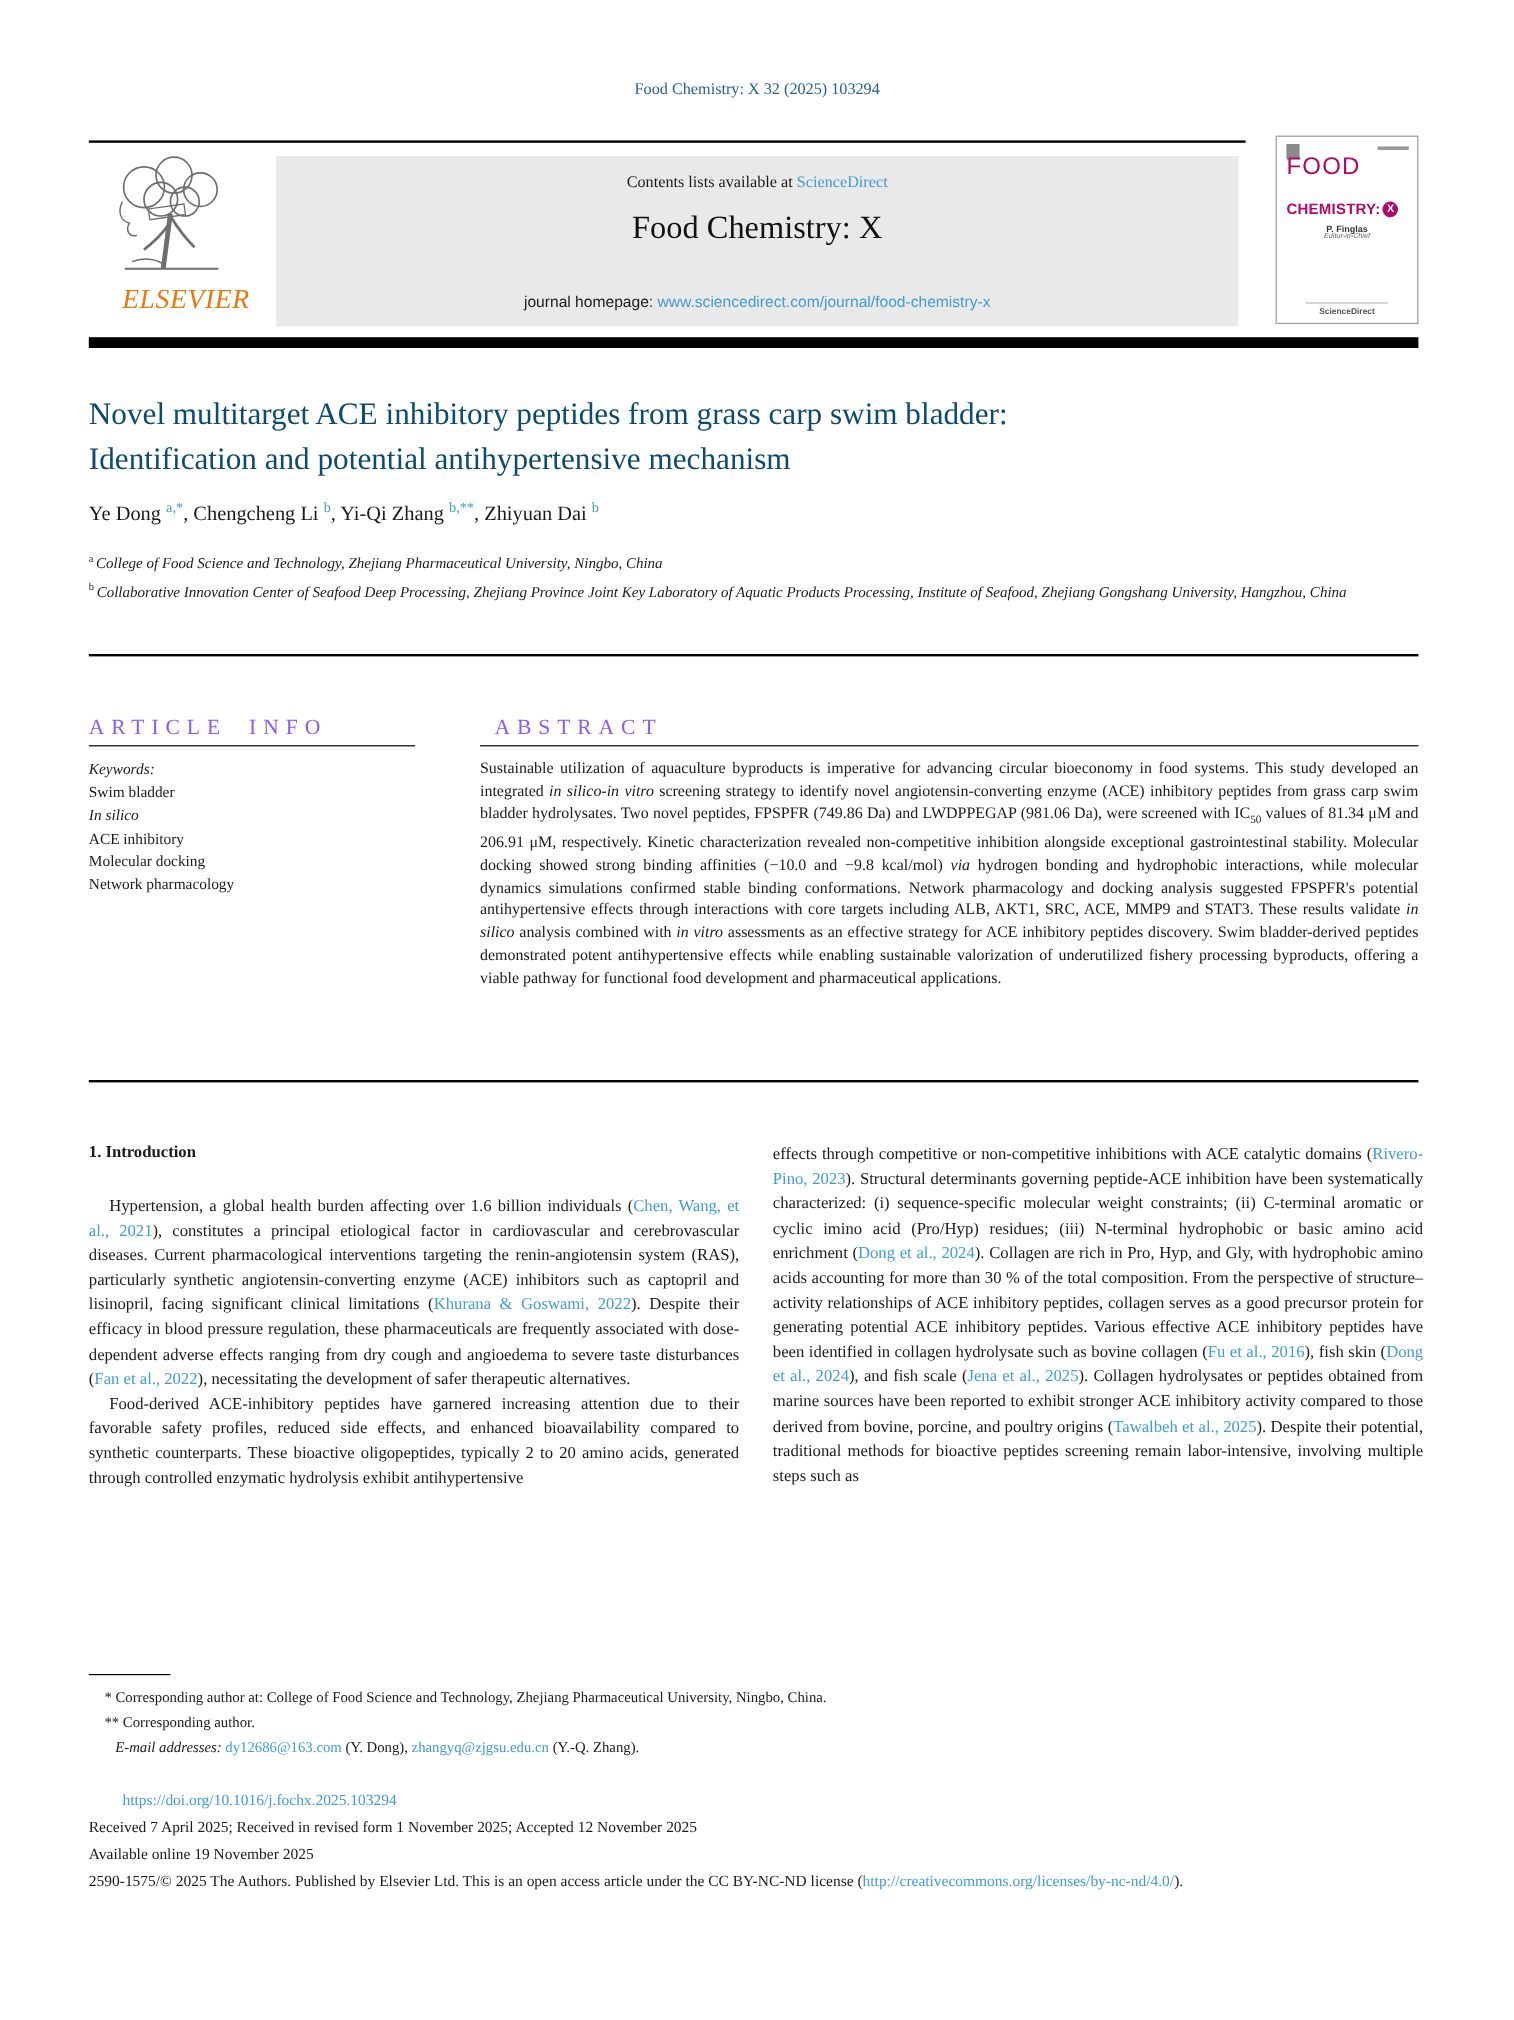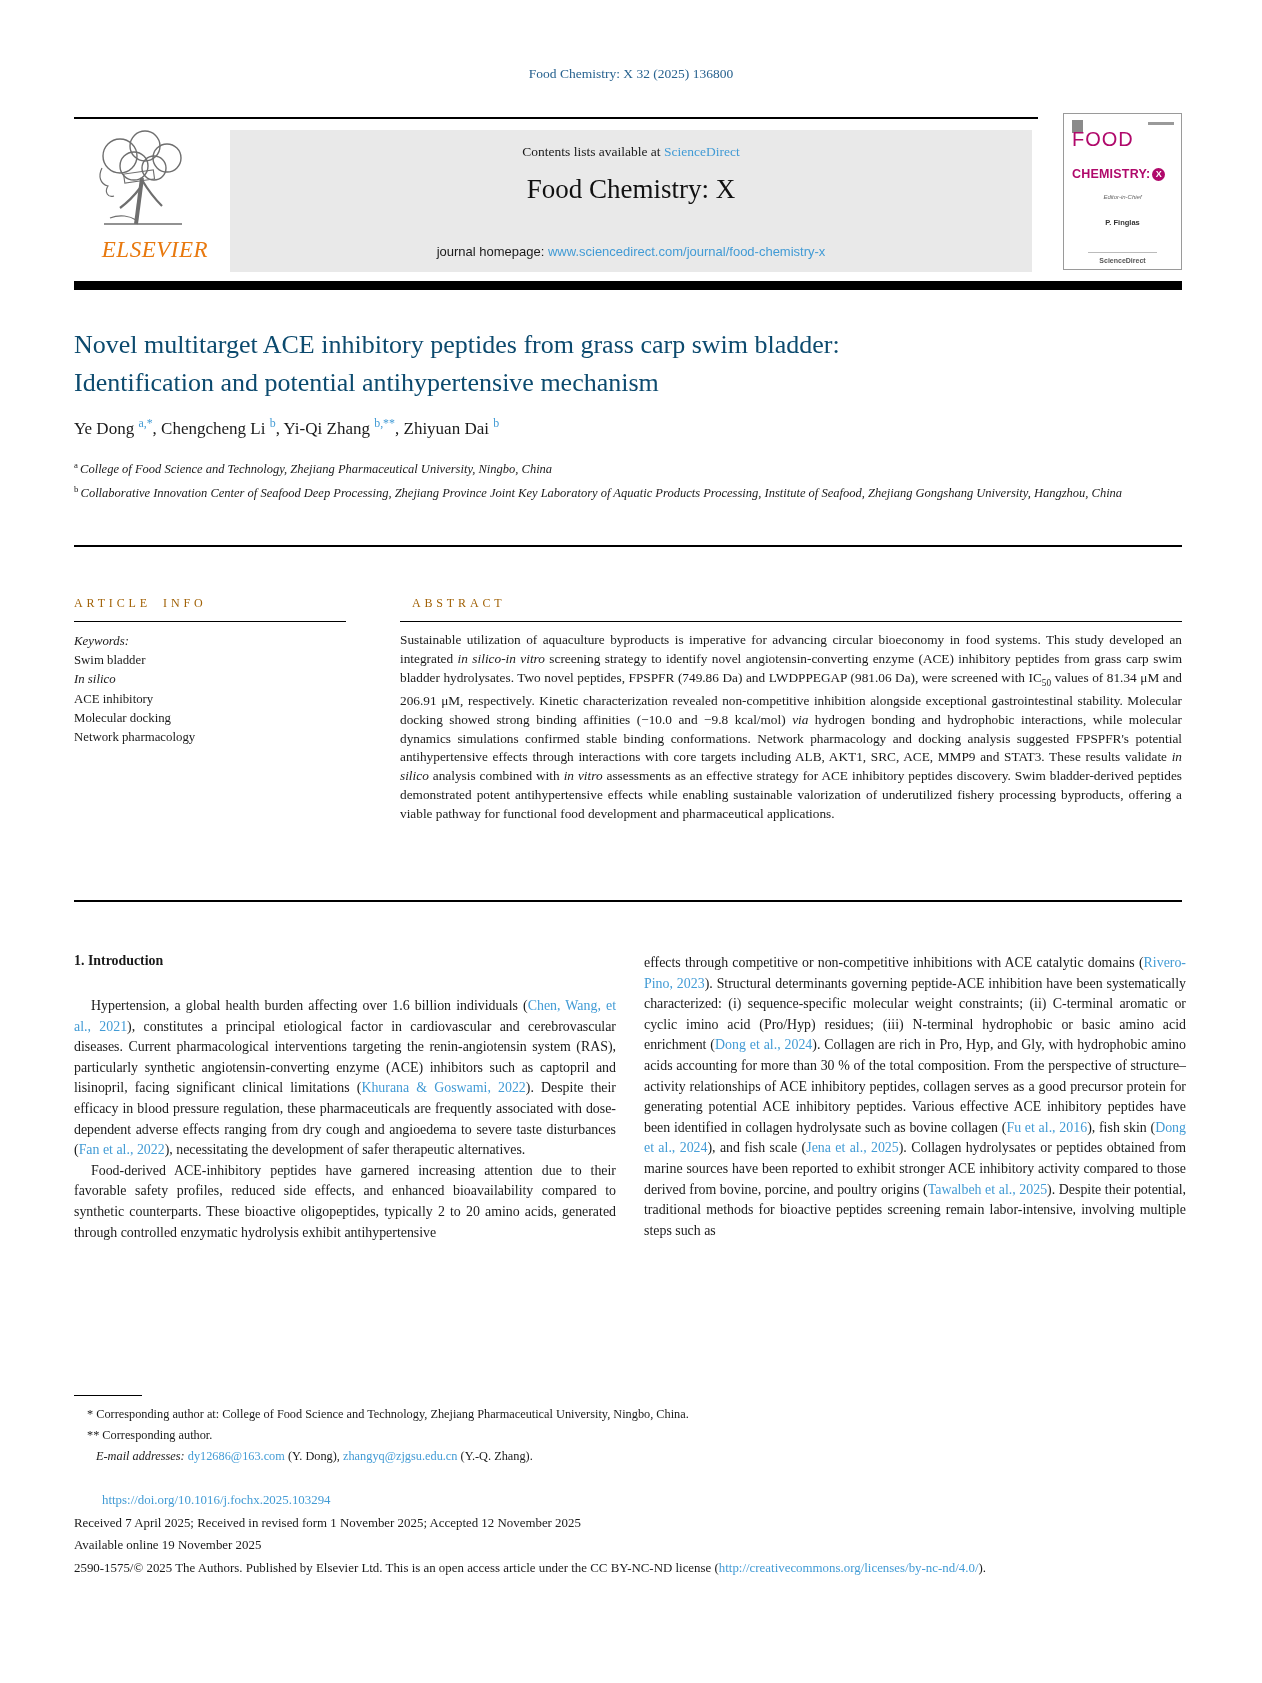--- a/index.html
+++ b/index.html
@@ -41,30 +41,30 @@
   .cover .mini-logo{position:absolute;top:6px;left:8px;width:11px;height:13px;background:#8a8a8a;}
   .cover .issn-bar{position:absolute;top:8px;right:7px;width:26px;height:3px;background:#9a9a9a;}
   .cover .c-title{position:absolute;top:14px;left:8px;color:var(--cover_magenta);
     font-size:20px;line-height:22px;letter-spacing:1px;}
   .cover .c-sub{position:absolute;top:53px;left:8px;color:var(--cover_magenta);
     font-weight:bold;font-size:12.5px;letter-spacing:.2px;}
   .cover .x-badge{display:inline-block;width:13px;height:13px;border-radius:50%;background:var(--cover_magenta);
     color:#fff;font-size:9px;font-weight:bold;text-align:center;line-height:13px;vertical-align:1px;margin-left:2px;}
   .cover .editor-label{position:absolute;top:80px;left:0;width:100%;text-align:center;
     font-size:6px;font-style:italic;color:#666;}
-  .cover .editor-name{position:absolute;top:104px;left:0;width:100%;text-align:center;
+  .cover .editor-name{position:absolute;top:72px;left:0;width:100%;text-align:center;
     font-size:7.5px;font-weight:bold;color:#333;}
   .cover .c-footline{position:absolute;bottom:16px;left:24px;right:24px;height:1px;background:#bbb;}
   .cover .c-footer{position:absolute;bottom:5px;left:0;width:100%;text-align:center;font-size:7px;color:#555;font-weight:bold;}
 
   .title{position:absolute;left:74px;top:326px;width:1010px;font-size:26px;line-height:38px;color:#0c4a6e;}
   .authors{position:absolute;left:74px;top:416px;width:1010px;font-size:17px;}
   .affiliations{position:absolute;left:74px;top:456px;width:1064px;font-size:12.5px;line-height:19.5px;}
 
-  .sec-heading{position:absolute;font-size:12px;letter-spacing:.32em;word-spacing:.45em;color:#a16207;}
+  .sec-heading{position:absolute;font-size:18px;letter-spacing:.32em;word-spacing:.45em;color:#8b5cf6;}
   .h-article-info{left:74px;top:596px;}
   .h-abstract{left:412px;top:596px;}
 
   .keywords{position:absolute;left:74px;top:632px;width:270px;font-size:12.8px;line-height:19.2px;}
   .abstract-body{position:absolute;left:400px;top:631px;width:782px;font-size:13.3px;line-height:18.8px;
     text-align:justify;}
 
   .intro-heading{position:absolute;left:74px;top:953px;font-size:13.9px;font-weight:bold;}
   .col{position:absolute;width:542px;font-size:13.9px;line-height:20.6px;text-align:justify;}
   .col-1{left:74px;top:996px;}
@@ -82,21 +82,21 @@
   .seg-sub{vertical-align:sub;font-size:70%;}
   .seg-sup{vertical-align:super;font-size:70%;font-style:normal;}
   .seg-suplink{vertical-align:super;font-size:70%;color:var(--link);}
   .link{color:var(--link);margin-left:28px;}
 </style>
 </head>
 <body>
 
 <div class="page">
 
-  <div class="citation">Food Chemistry: X 32 (2025) 136800</div>
+  <div class="citation">Food Chemistry: X 32 (2025) 103294</div>
 
   <div class="rule rule-header"></div>
 
   <div class="elsevier">
     <span>
       <svg width="104" height="108" viewBox="0 0 104 108">
         <g fill="none" stroke="#6e6e6e" stroke-width="1.4">
           <circle cx="30" cy="28" r="17"></circle>
           <circle cx="55" cy="18" r="15"></circle>
           <circle cx="77" cy="30" r="14"></circle>

